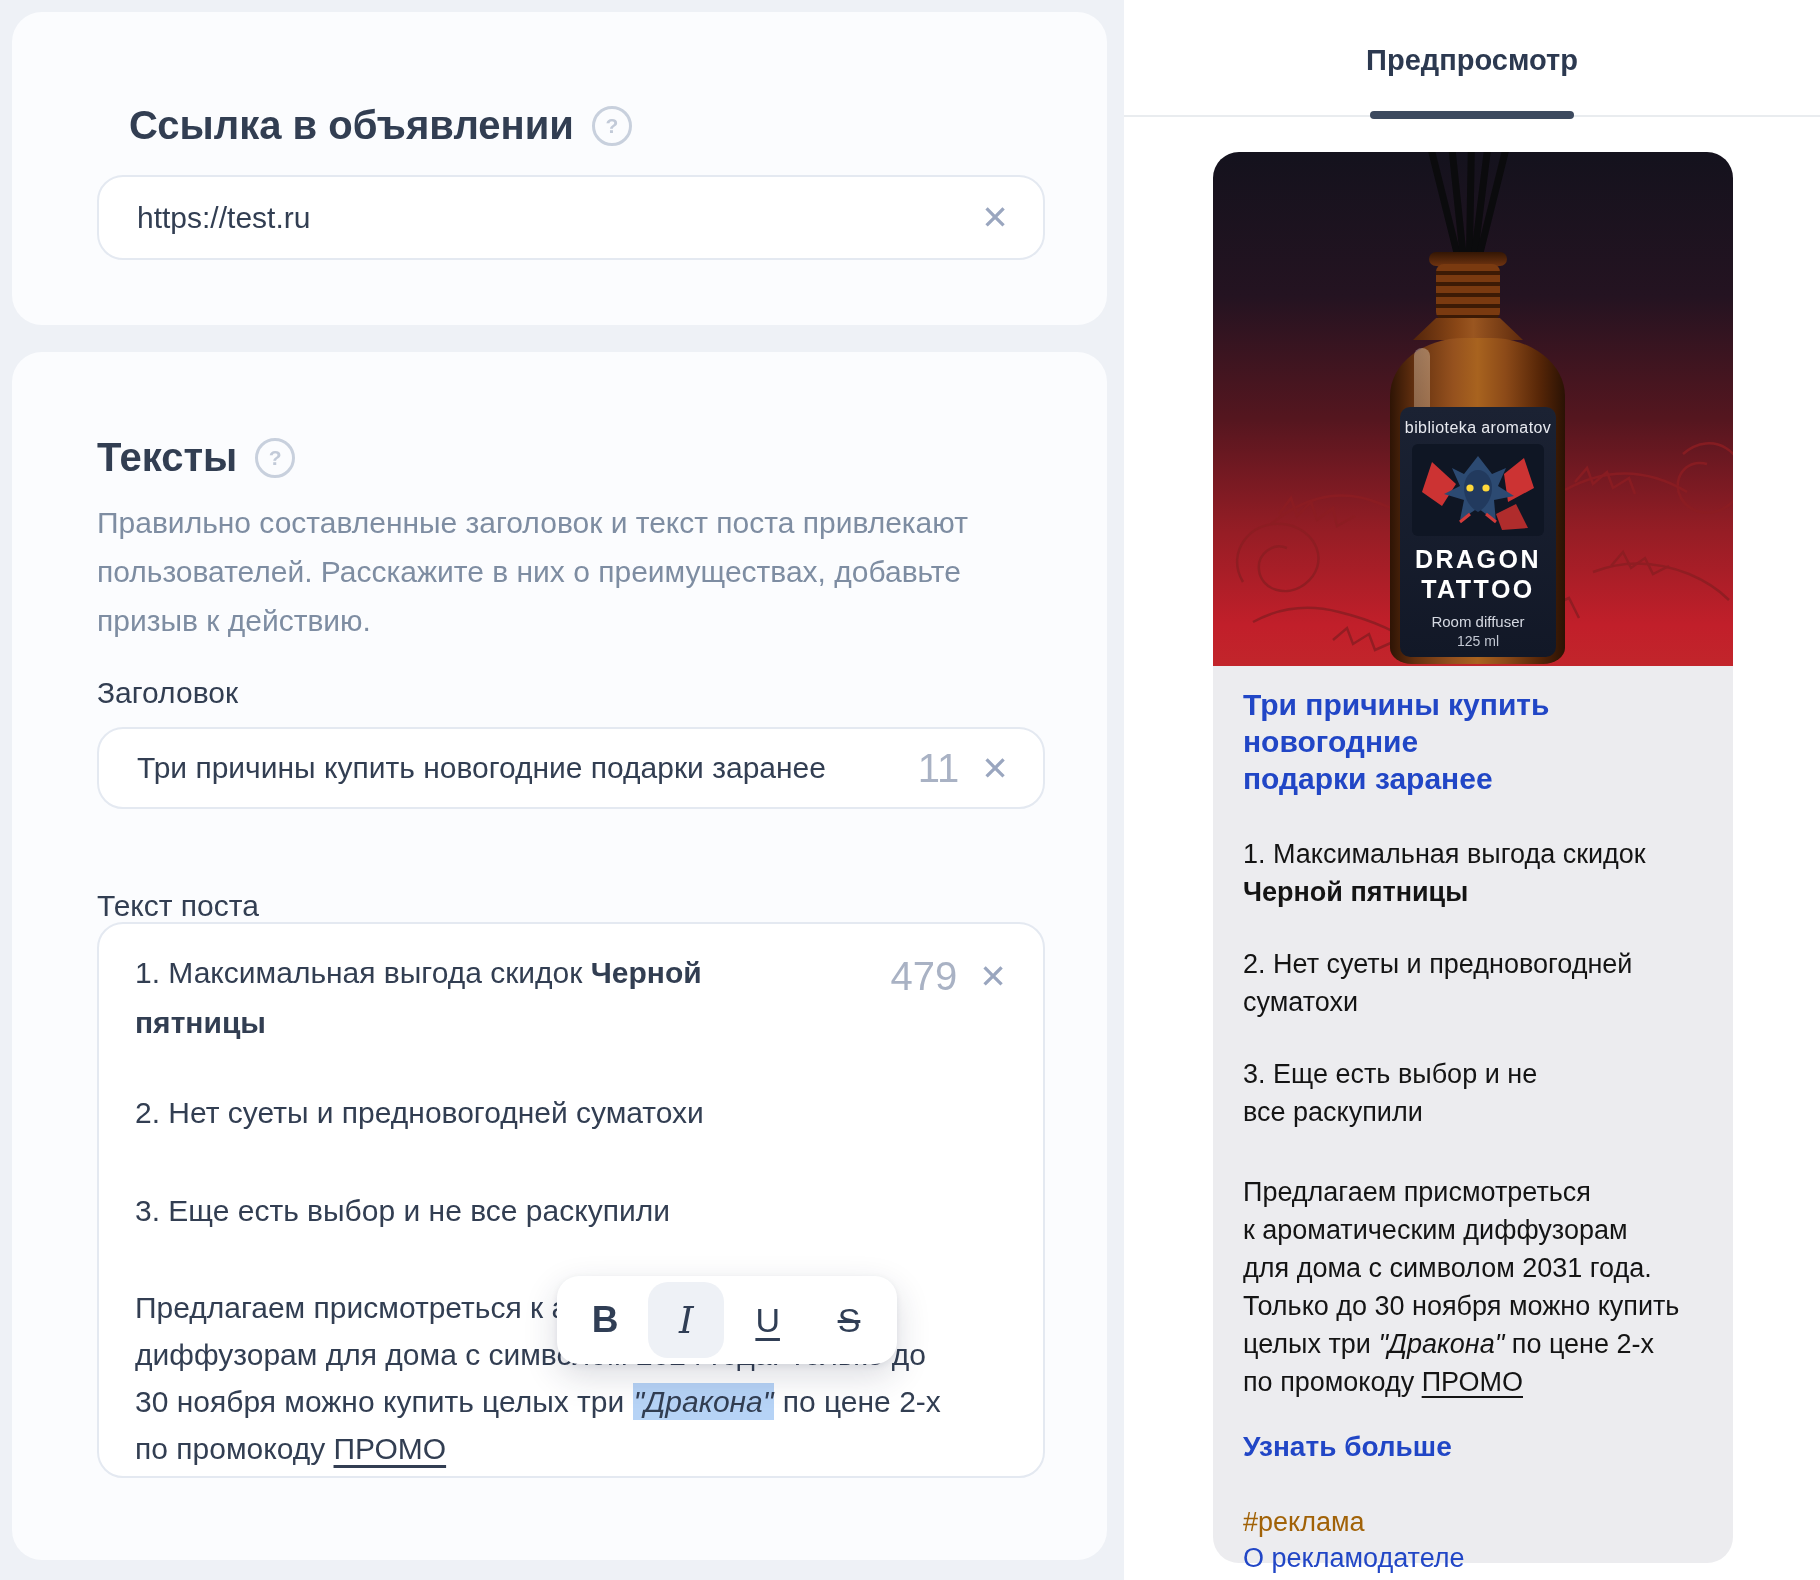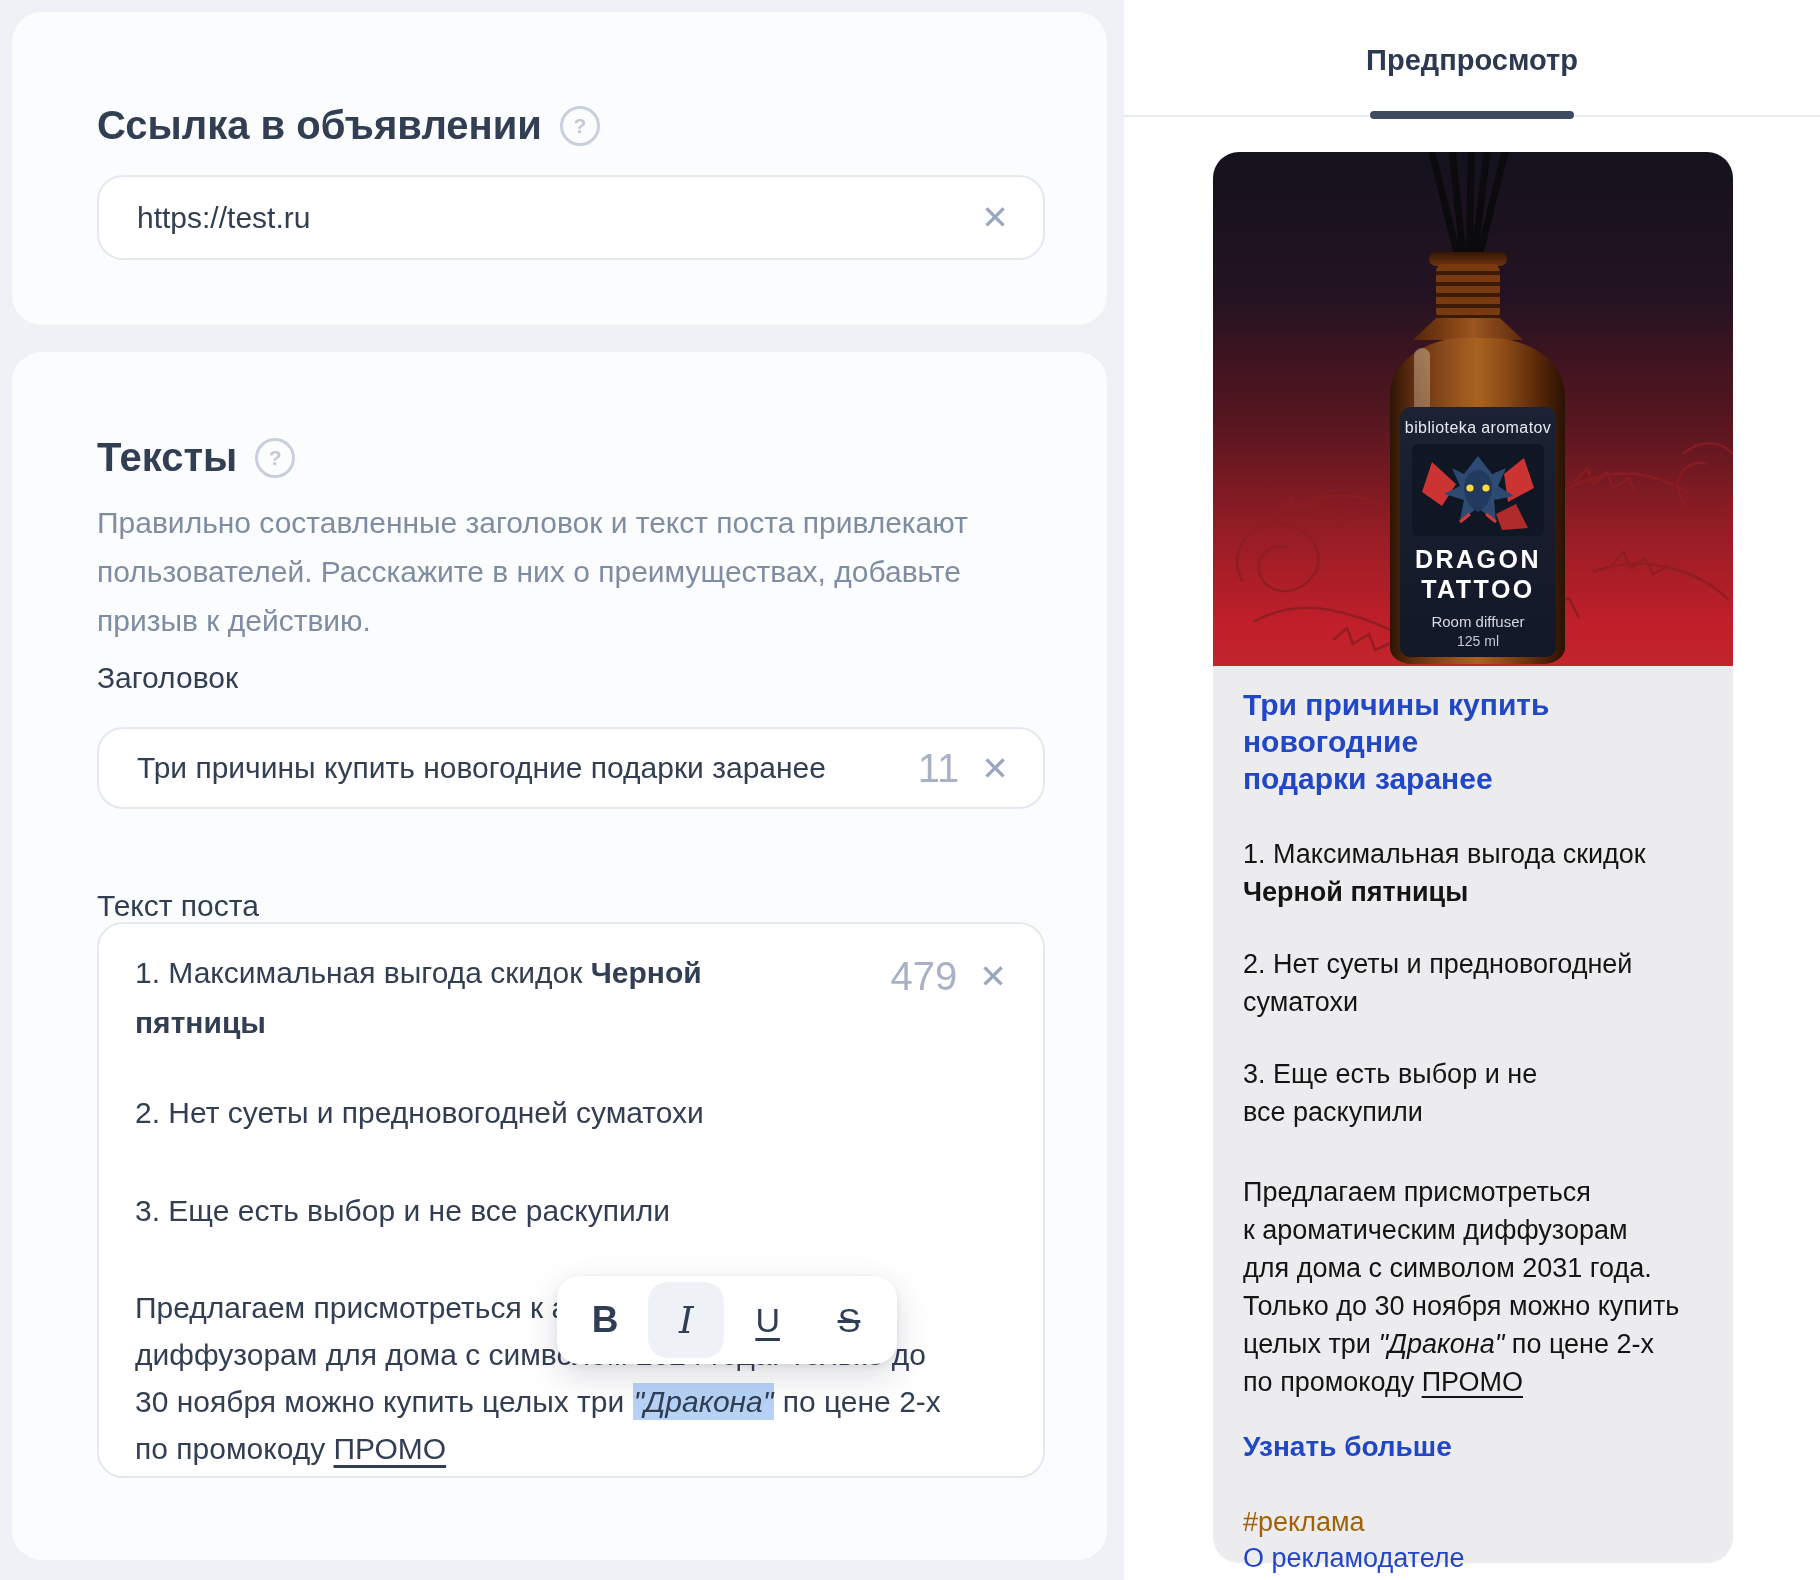--- a/index.html
+++ b/index.html
@@ -74,38 +74,38 @@
   .cta{margin-top:30px;font-size:28px;font-weight:700;color:#2146c6;cursor:pointer;}
   .hashtag{margin-top:44px;font-size:27px;color:#a16207;cursor:pointer;}
   .advlink{margin-top:5px;font-size:27px;color:#2146c6;cursor:pointer;}
 </style>
 </head>
 <body>
 
 <div class="stage">
 
   <section class="card card-link">
-    <h2 class="card-title" style="top:58px;">
+    <h2 class="card-title" style="top:58px;margin-left:32px;">
       <span>Ссылка в объявлении</span>
       <span class="help">?</span>
     </h2>
     <div class="tinput" style="top:163px;">
       <span class="val">https://test.ru</span>
       <span class="clear">✕</span>
     </div>
   </section>
 
   <section class="card card-texts">
     <h2 class="card-title" style="top:50px;">
       <span>Тексты</span>
       <span class="help">?</span>
     </h2>
     <p class="desc">Правильно составленные заголовок и текст поста привлекают пользователей. Расскажите в них о преимуществах, добавьте призыв к действию.</p>
 
-    <div class="field-label" style="top:309px;">Заголовок</div>
+    <div class="field-label" style="top:324px;">Заголовок</div>
     <div class="tinput" style="top:375px;height:82px;">
       <span class="val">Три причины купить новогодние подарки заранее</span>
       <span class="counter">11</span>
       <span class="clear">✕</span>
     </div>
 
     <div class="field-label" style="top:537px;">Текст поста</div>
 
     <div class="editor">
       <div class="meta">

